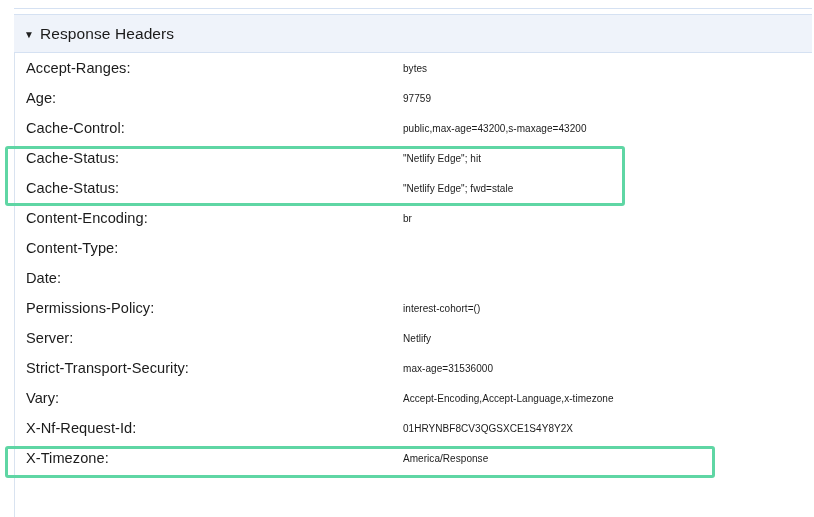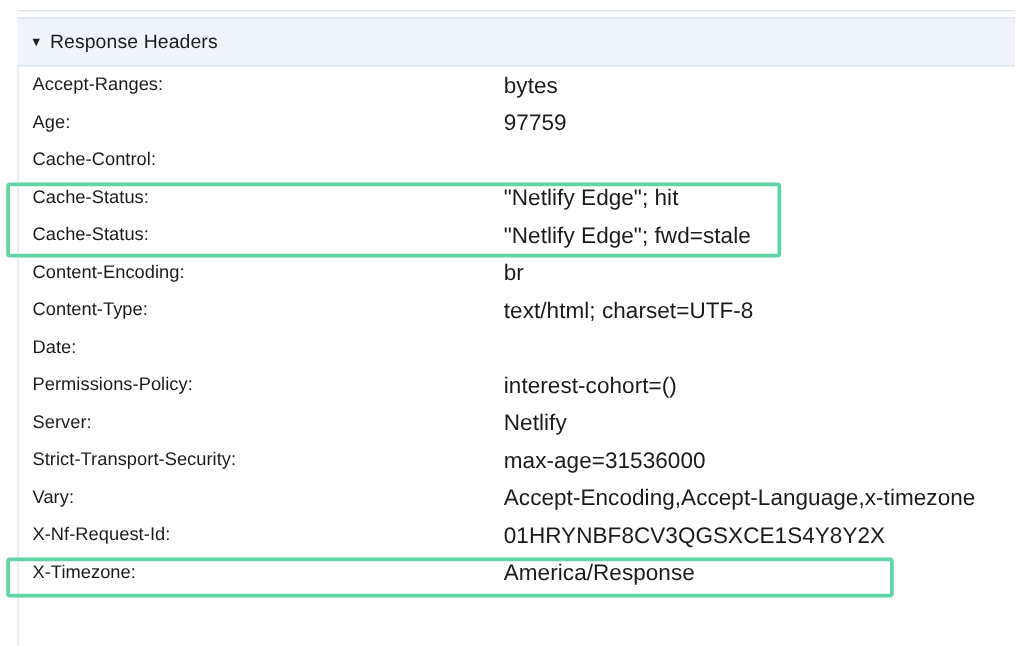--- a/index.html
+++ b/index.html
@@ -85,21 +85,21 @@
   .hname {
     position: absolute;
     left: 11px;
     font-size: 14.6px;
     color: #1b1b1b;
     letter-spacing: 0.05px;
   }
   .hvalue {
     position: absolute;
     left: 388px;
-    font-size: 18px;
+    font-size: 10px;
     color: #1b1b1b;
     letter-spacing: 0.05px;
   }
 
   
   .highlight-box {
     position: absolute;
     border: 3px solid #5fd6a4;
     border-radius: 3px;
     box-sizing: border-box;
@@ -136,36 +136,36 @@
   <div class="row">
         <span class="hname">Accept-Ranges:</span>
         <span class="hvalue">bytes</span>
       </div>
       <div class="row">
         <span class="hname">Age:</span>
         <span class="hvalue">97759</span>
       </div>
       <div class="row">
         <span class="hname">Cache-Control:</span>
+        <span class="hvalue">public,max-age=43200,s-maxage=43200</span>
       </div>
       <div class="row">
         <span class="hname">Cache-Status:</span>
         <span class="hvalue">"Netlify Edge"; hit</span>
       </div>
       <div class="row">
         <span class="hname">Cache-Status:</span>
         <span class="hvalue">"Netlify Edge"; fwd=stale</span>
       </div>
       <div class="row">
         <span class="hname">Content-Encoding:</span>
         <span class="hvalue">br</span>
       </div>
       <div class="row">
         <span class="hname">Content-Type:</span>
-        <span class="hvalue">text/html; charset=UTF-8</span>
       </div>
       <div class="row">
         <span class="hname">Date:</span>
       </div>
       <div class="row">
         <span class="hname">Permissions-Policy:</span>
         <span class="hvalue">interest-cohort=()</span>
       </div>
       <div class="row">
         <span class="hname">Server:</span>

